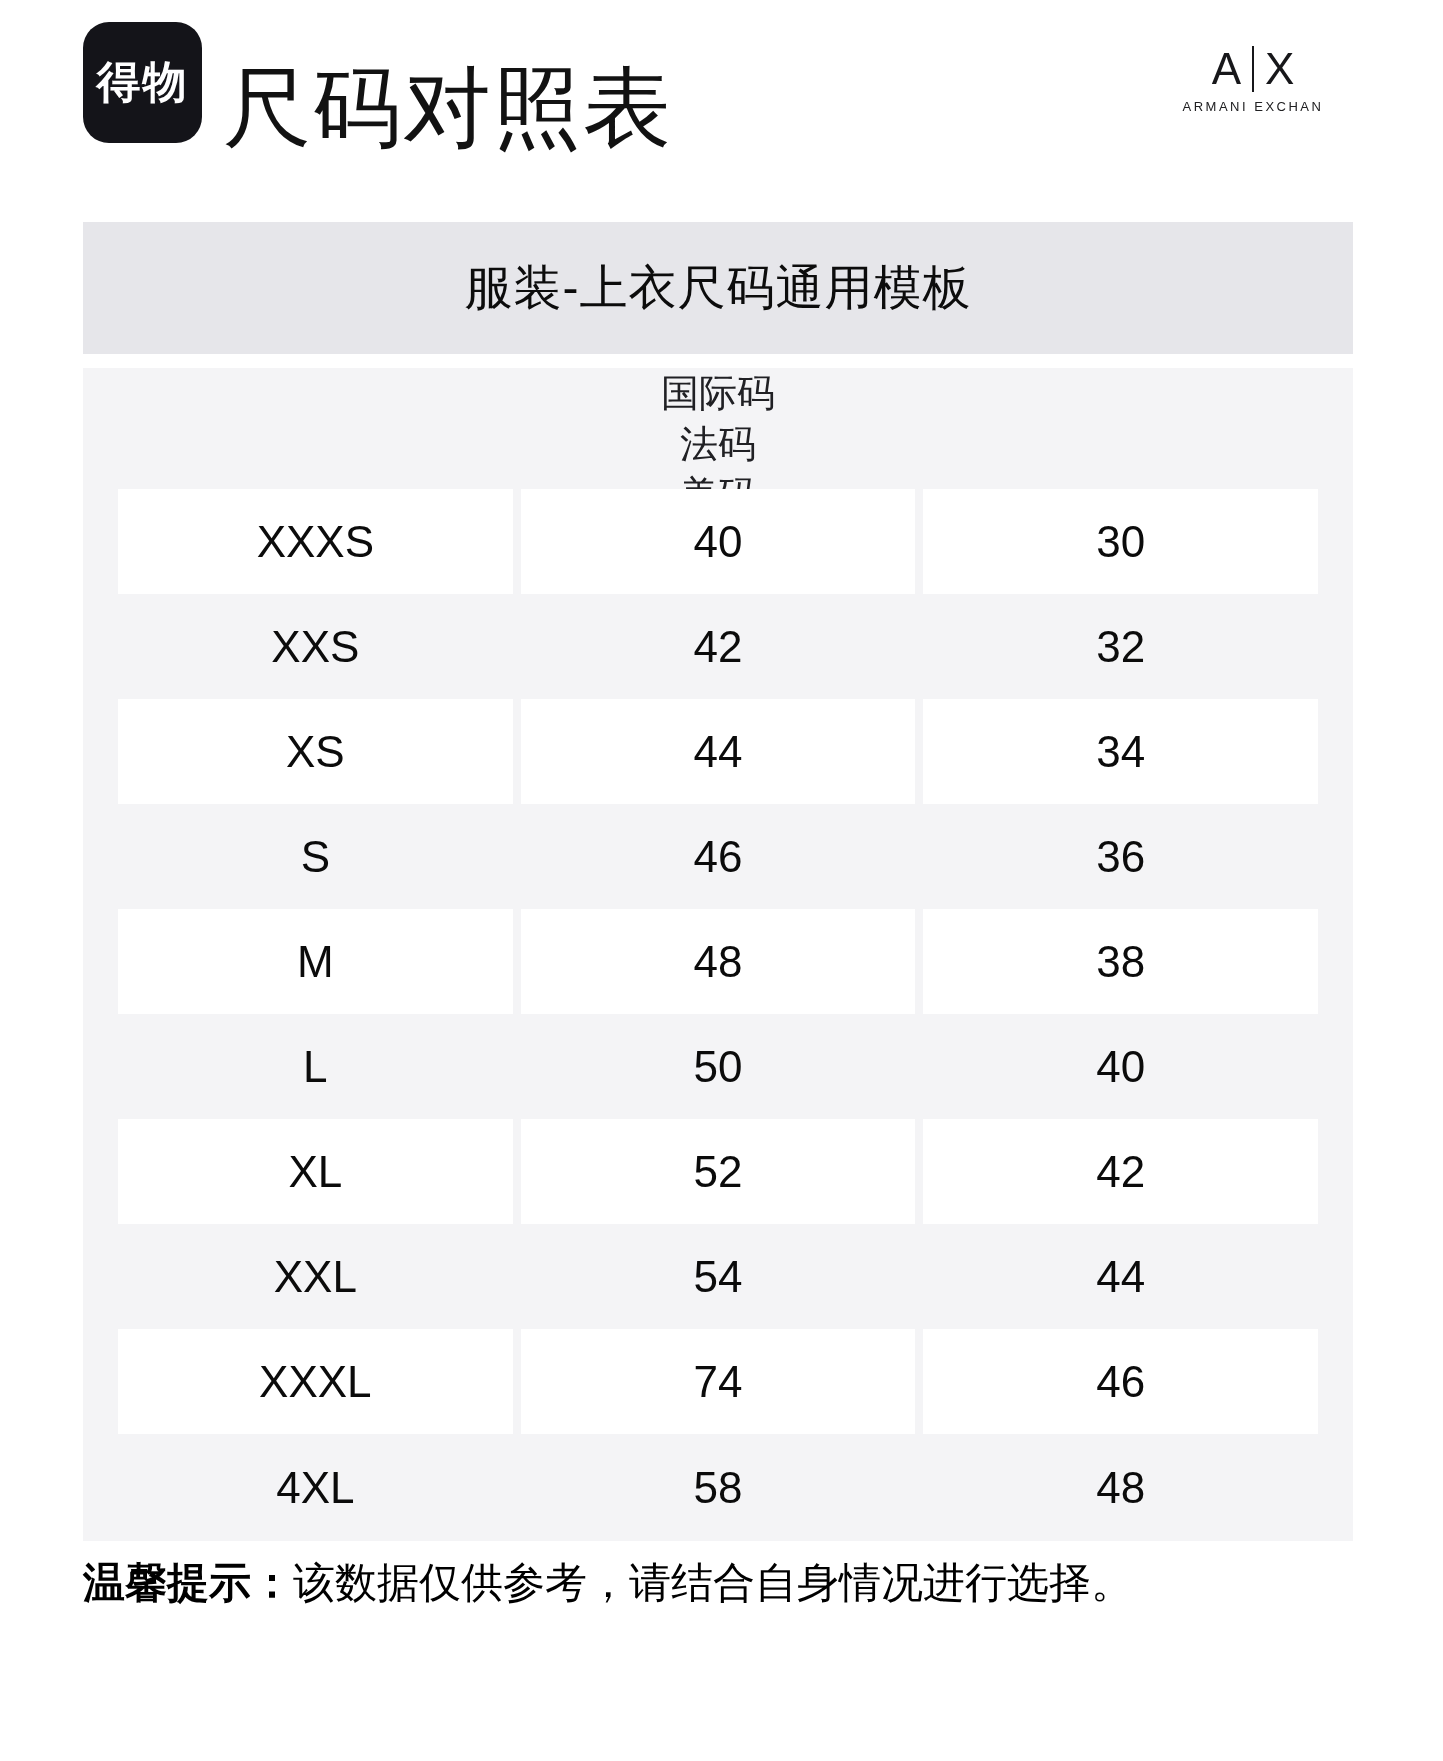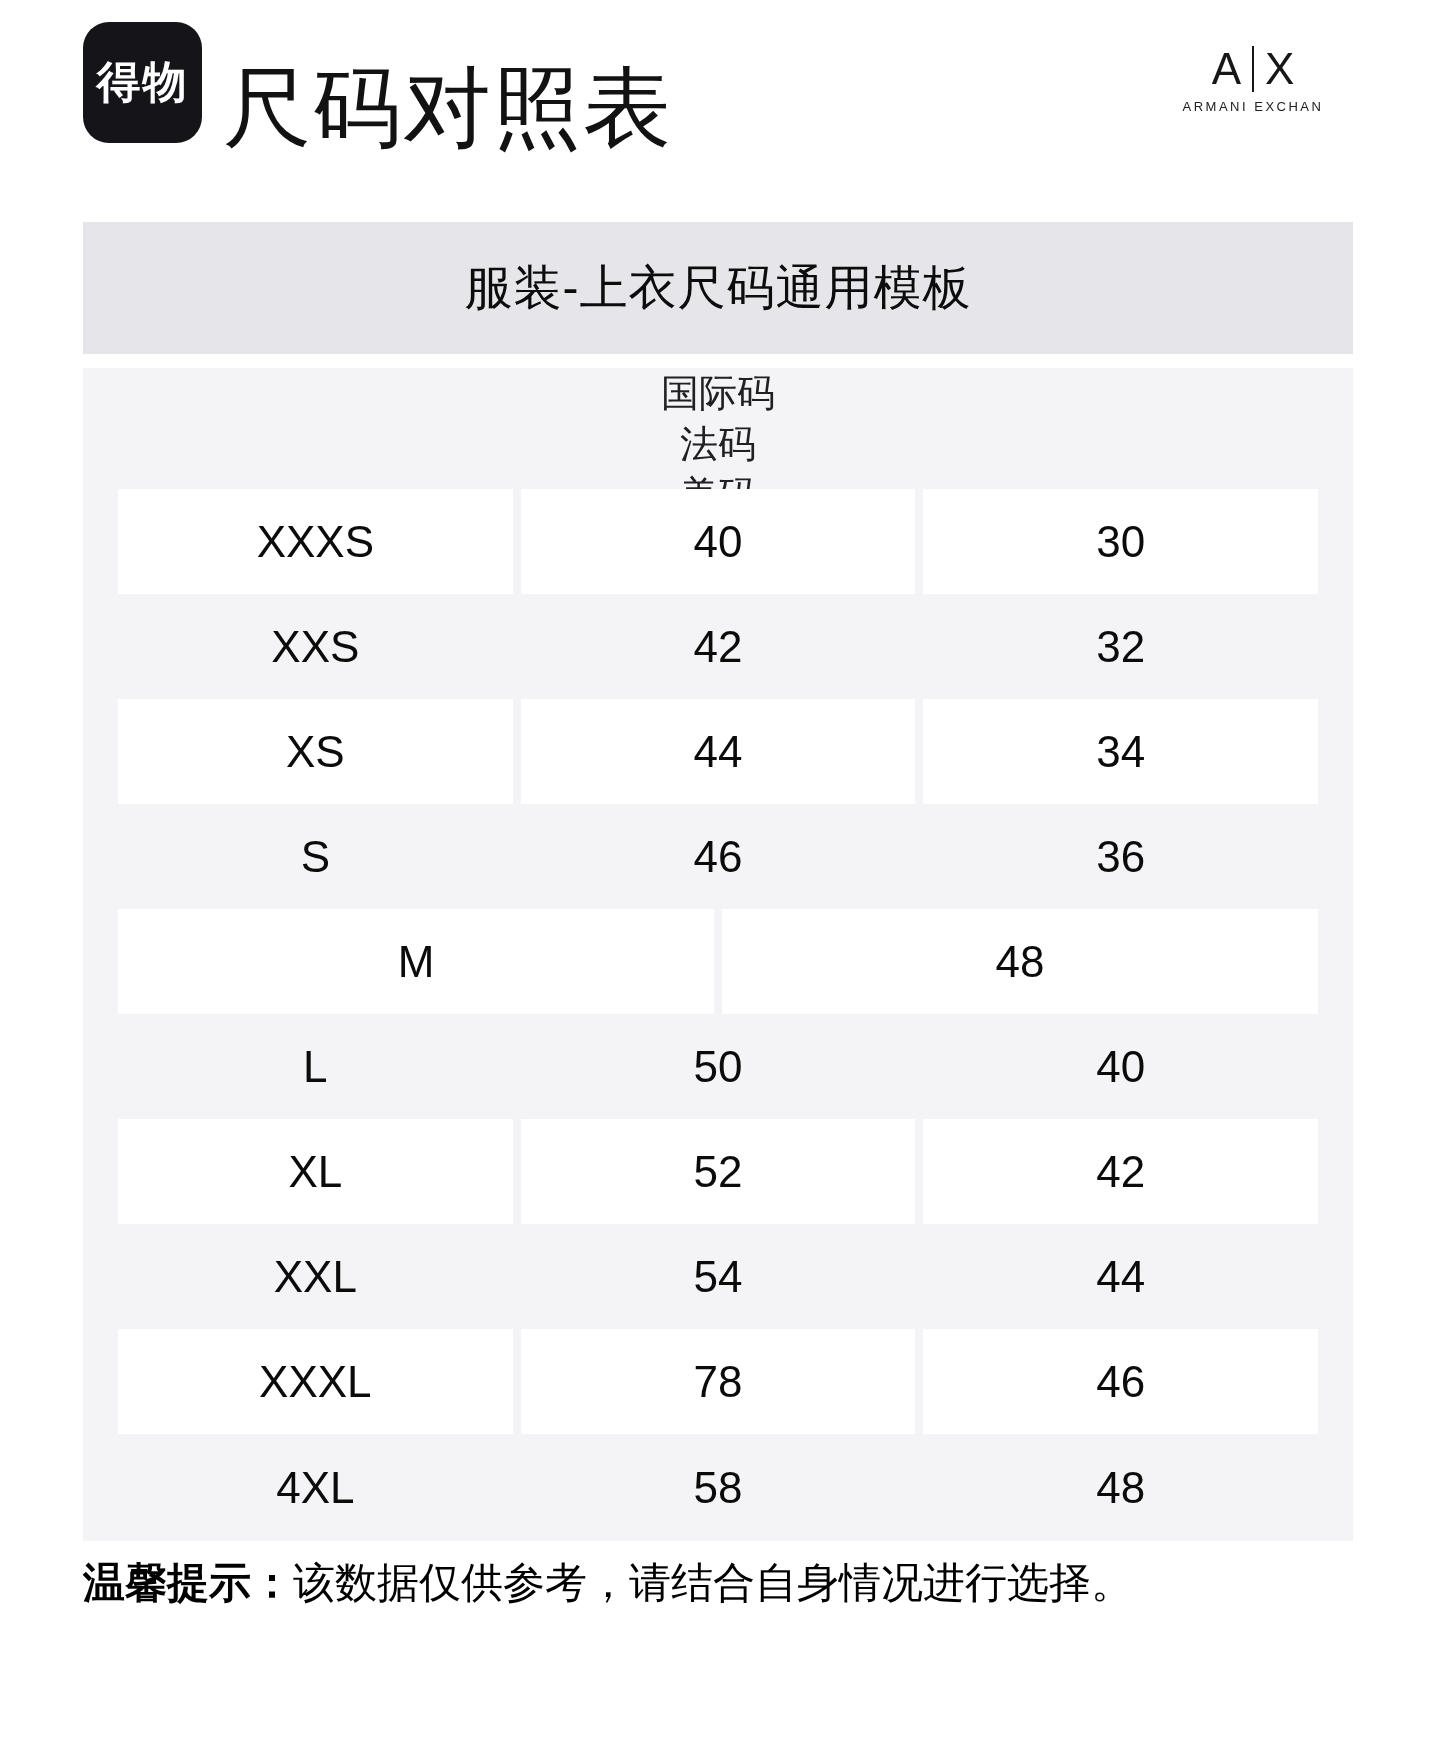--- a/index.html
+++ b/index.html
@@ -88,39 +88,40 @@
       <div class="td">34</div>
     </div>
     <div class="trow">
       <div class="td">S</div>
       <div class="td">46</div>
       <div class="td">36</div>
     </div>
     <div class="trow white">
       <div class="td">M</div>
       <div class="td">48</div>
+      <div class="td">38</div>
     </div>
     <div class="trow">
       <div class="td">L</div>
       <div class="td">50</div>
       <div class="td">40</div>
     </div>
     <div class="trow white">
       <div class="td">XL</div>
       <div class="td">52</div>
       <div class="td">42</div>
     </div>
     <div class="trow">
       <div class="td">XXL</div>
       <div class="td">54</div>
       <div class="td">44</div>
     </div>
     <div class="trow white">
       <div class="td">XXXL</div>
-      <div class="td">78</div>
+      <div class="td">74</div>
       <div class="td">46</div>
     </div>
     <div class="trow">
       <div class="td">4XL</div>
       <div class="td">58</div>
       <div class="td">48</div>
     </div>
   </div>
 
   <div class="footnote">

